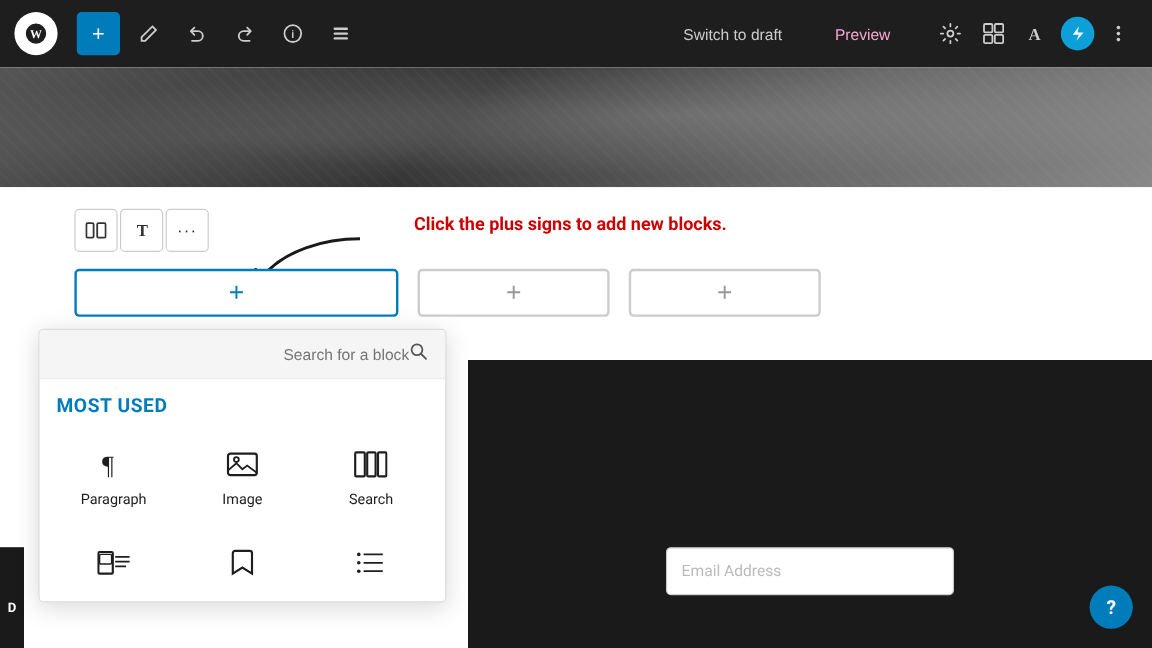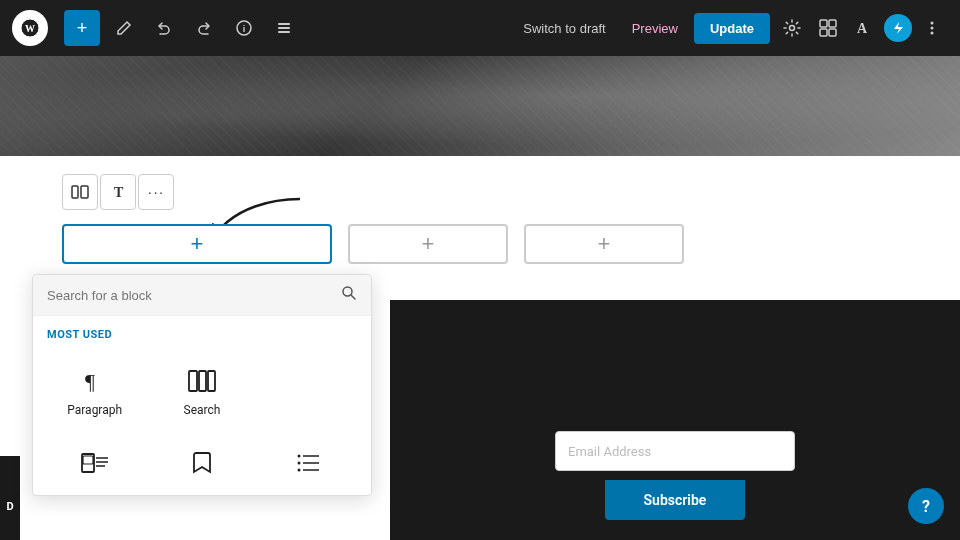--- a/index.html
+++ b/index.html
@@ -48,21 +48,21 @@
       border: none;
       color: #ccc;
       cursor: pointer;
       width: 32px; height: 32px;
       display: flex; align-items: center; justify-content: center;
       font-size: 16px;
       border-radius: 4px;
     }
     .toolbar-spacer { flex: 1; }
     .toolbar-right {
-      display: flex; align-items: center; gap: 6px;
+      display: flex; align-items: center; gap: 24px;
     }
     .btn-switch-draft {
       background: transparent;
       border: none;
       color: #ccc;
       cursor: pointer;
       font-size: 13px;
       padding: 6px 10px;
     }
     .btn-preview {
@@ -244,28 +244,29 @@
       background: #f5f5f5;
       border-bottom: 1px solid #eee;
     }
     .search-input-field {
       flex: 1;
       border: none;
       background: transparent;
       font-size: 13px;
       color: #4c1d95;
       outline: none;
+      text-align: right;
     }
     .search-magnifier {
       color: #555;
       font-size: 15px;
     }
 
     .most-used-label {
-      font-size: 11px;
+      font-size: 16px;
       font-weight: 700;
       color: #007cba;
       text-transform: uppercase;
       letter-spacing: 0.5px;
       padding: 12px 14px 6px;
     }
 
     .block-grid {
       display: grid;
       grid-template-columns: repeat(3, 1fr);
@@ -321,21 +322,21 @@
     }
     .email-input {
       width: 240px;
       height: 40px;
       background: #fff;
       border: 1px solid #ccc;
       border-radius: 4px;
       padding: 0 12px;
       font-size: 13px;
       color: #aaa;
-      margin-bottom: 9px;
+      margin-bottom: 24px;
       display: flex;
       align-items: center;
     }
     .subscribe-btn {
       width: 140px;
       height: 40px;
       background: #0073aa;
       border: none;
       border-radius: 0 0 4px 4px;
       color: #fff;
@@ -431,21 +432,20 @@
       <rect x="2" y="7" width="12" height="2" rx="1" fill="#ccc"></rect>
       <rect x="2" y="11" width="12" height="2" rx="1" fill="#ccc"></rect>
     </svg>
   </button>
 
   <div class="toolbar-spacer"></div>
 
   <div class="toolbar-right">
     <button class="btn-switch-draft">Switch to draft</button>
     <button class="btn-preview">Preview</button>
-    <button class="btn-update">Update</button>
 
     <div class="toolbar-settings-icons">
       <div class="settings-icon">
         <svg width="18" height="18" viewBox="0 0 18 18" fill="none">
           <circle cx="9" cy="9" r="2.5" stroke="#ccc" stroke-width="1.5"></circle>
           <path d="M9 1v2M9 15v2M1 9h2M15 9h2M3.2 3.2l1.4 1.4M13.4 13.4l1.4 1.4M3.2 14.8l1.4-1.4M13.4 4.6l1.4-1.4" stroke="#ccc" stroke-width="1.5" stroke-linecap="round"></path>
         </svg>
       </div>
       <div class="settings-icon">
         <svg width="18" height="18" viewBox="0 0 18 18" fill="none">
@@ -492,20 +492,21 @@
       <button class="block-tool-btn">
         <svg width="18" height="18" viewBox="0 0 18 18">
           <text x="5" y="14" fill="#333" font-size="14" font-weight="bold" font-family="serif">T</text>
         </svg>
       </button>
       <button class="block-tool-btn">
         <span style="letter-spacing:1px; font-size:14px; color:#333;">···</span>
       </button>
     </div>
 
+    <div class="annotation">Click the plus signs to add new blocks.</div>
 
     <div class="arrow-container">
       <svg class="arrow-svg" viewBox="0 0 120 60">
         <defs>
           <marker id="arrowhead" markerWidth="8" markerHeight="6" refX="8" refY="3" orient="auto">
             <polygon points="0 0, 8 3, 0 6" fill="#1a1a1a"></polygon>
           </marker>
         </defs>
         <path d="M 100 5 C 80 5, 30 10, 10 50" stroke="#1a1a1a" stroke-width="2.5" fill="none" marker-end="url(#arrowhead)"></path>
       </svg>
@@ -540,20 +541,30 @@
 
         <div class="block-item">
           <div class="block-icon">
             <svg viewBox="0 0 28 28" fill="none">
               <text x="4" y="22" fill="#1e1e1e" font-size="22" font-family="serif">¶</text>
             </svg>
           </div>
           <span class="block-label">Paragraph</span>
         </div>
 
+        <div class="block-item">
+          <div class="block-icon">
+            <svg viewBox="0 0 28 28" fill="none">
+              <rect x="2" y="5" width="24" height="18" rx="2" stroke="#1e1e1e" stroke-width="1.8"></rect>
+              <path d="M2 19l7-6 5 5 4-3 8 6" stroke="#1e1e1e" stroke-width="1.5" fill="none"></path>
+              <circle cx="9" cy="10" r="2" stroke="#1e1e1e" stroke-width="1.5"></circle>
+            </svg>
+          </div>
+          <span class="block-label">Image</span>
+        </div>
 
         <div class="block-item">
           <div class="block-icon">
             <svg viewBox="0 0 28 28" fill="none">
               <rect x="1" y="4" width="8" height="20" rx="1" stroke="#1e1e1e" stroke-width="1.8"></rect>
               <rect x="11" y="4" width="7" height="20" rx="1" stroke="#1e1e1e" stroke-width="1.8"></rect>
               <rect x="20" y="4" width="7" height="20" rx="1" stroke="#1e1e1e" stroke-width="1.8"></rect>
             </svg>
           </div>
           <span class="block-label">Search</span>
@@ -591,23 +602,20 @@
             </svg>
           </div>
         </div>
       </div>
     </div>
 
     <div class="bottom-section">
       <div class="email-input">
         <span style="color:#bbb; font-size:13px;">Email Address</span>
       </div>
-      <div class="subscribe-btn">
-        <span>Subscribe</span>
-      </div>
     </div>
 
     <div class="left-edge">
       <span class="left-edge-letter">D</span>
     </div>
 
     <div class="help-btn">
       <span>?</span>
     </div>
 

